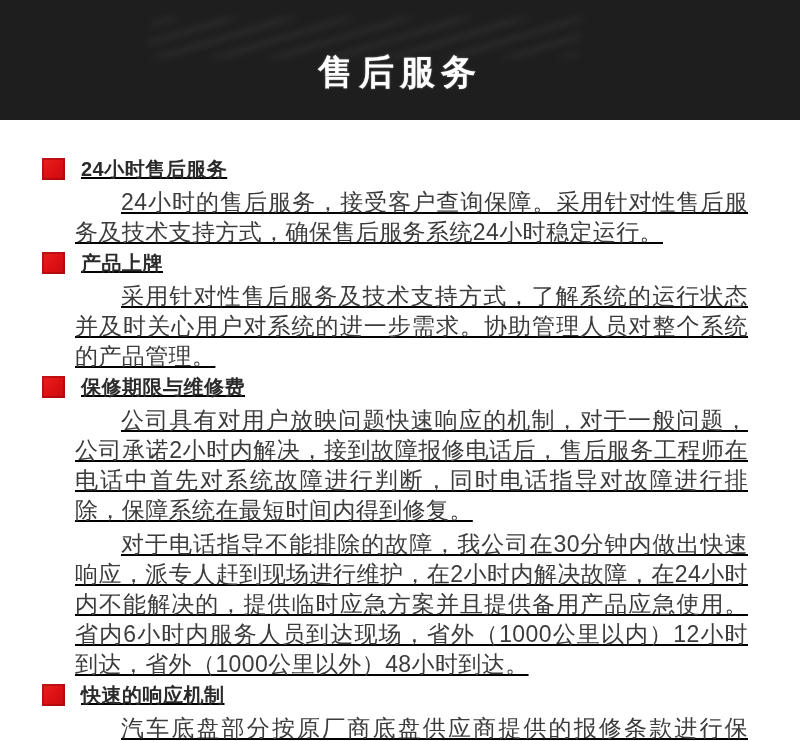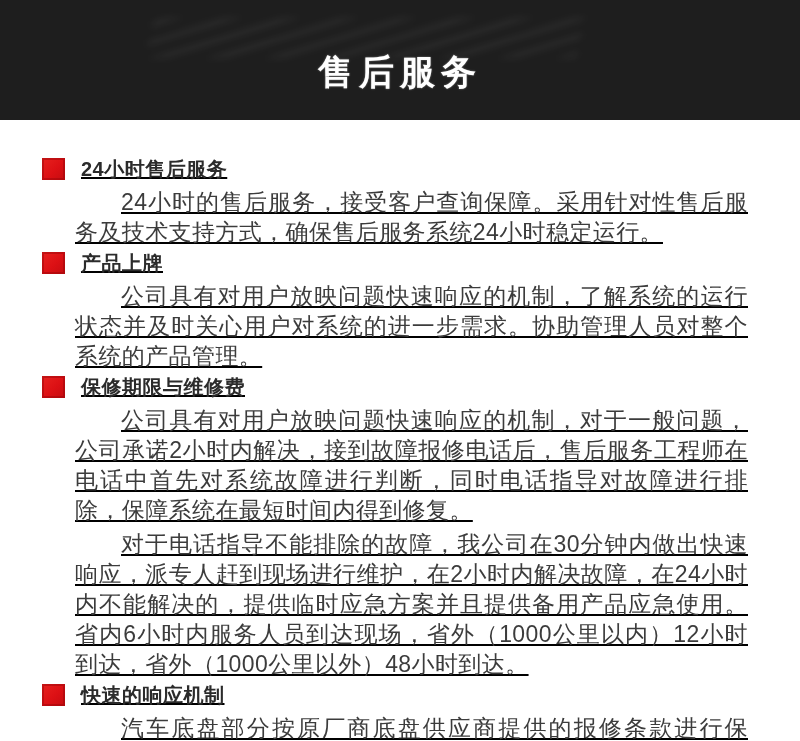--- a/index.html
+++ b/index.html
@@ -106,21 +106,21 @@
         <span class="section-title">24小时售后服务</span>
       </div>
       <p>24小时的售后服务，接受客户查询保障。采用针对性售后服务及技术支持方式，确保售后服务系统24小时稳定运行。</p>
     </div>
 
     <div class="section">
       <div class="section-head">
         <span class="bullet"></span>
         <span class="section-title">产品上牌</span>
       </div>
-      <p>公司具有对用户放映问题快速响应的机制，了解系统的运行状态并及时关心用户对系统的进一步需求。协助管理人员对整个系统的产品管理。</p>
+      <p>采用针对性售后服务及技术支持方式，了解系统的运行状态并及时关心用户对系统的进一步需求。协助管理人员对整个系统的产品管理。</p>
     </div>
 
     <div class="section">
       <div class="section-head">
         <span class="bullet"></span>
         <span class="section-title">保修期限与维修费</span>
       </div>
       <p>公司具有对用户放映问题快速响应的机制，对于一般问题，公司承诺2小时内解决，接到故障报修电话后，售后服务工程师在电话中首先对系统故障进行判断，同时电话指导对故障进行排除，保障系统在最短时间内得到修复。</p>
       <p>对于电话指导不能排除的故障，我公司在30分钟内做出快速响应，派专人赶到现场进行维护，在2小时内解决故障，在24小时内不能解决的，提供临时应急方案并且提供备用产品应急使用。省内6小时内服务人员到达现场，省外（1000公里以内）12小时到达，省外（1000公里以外）48小时到达。</p>
     </div>

